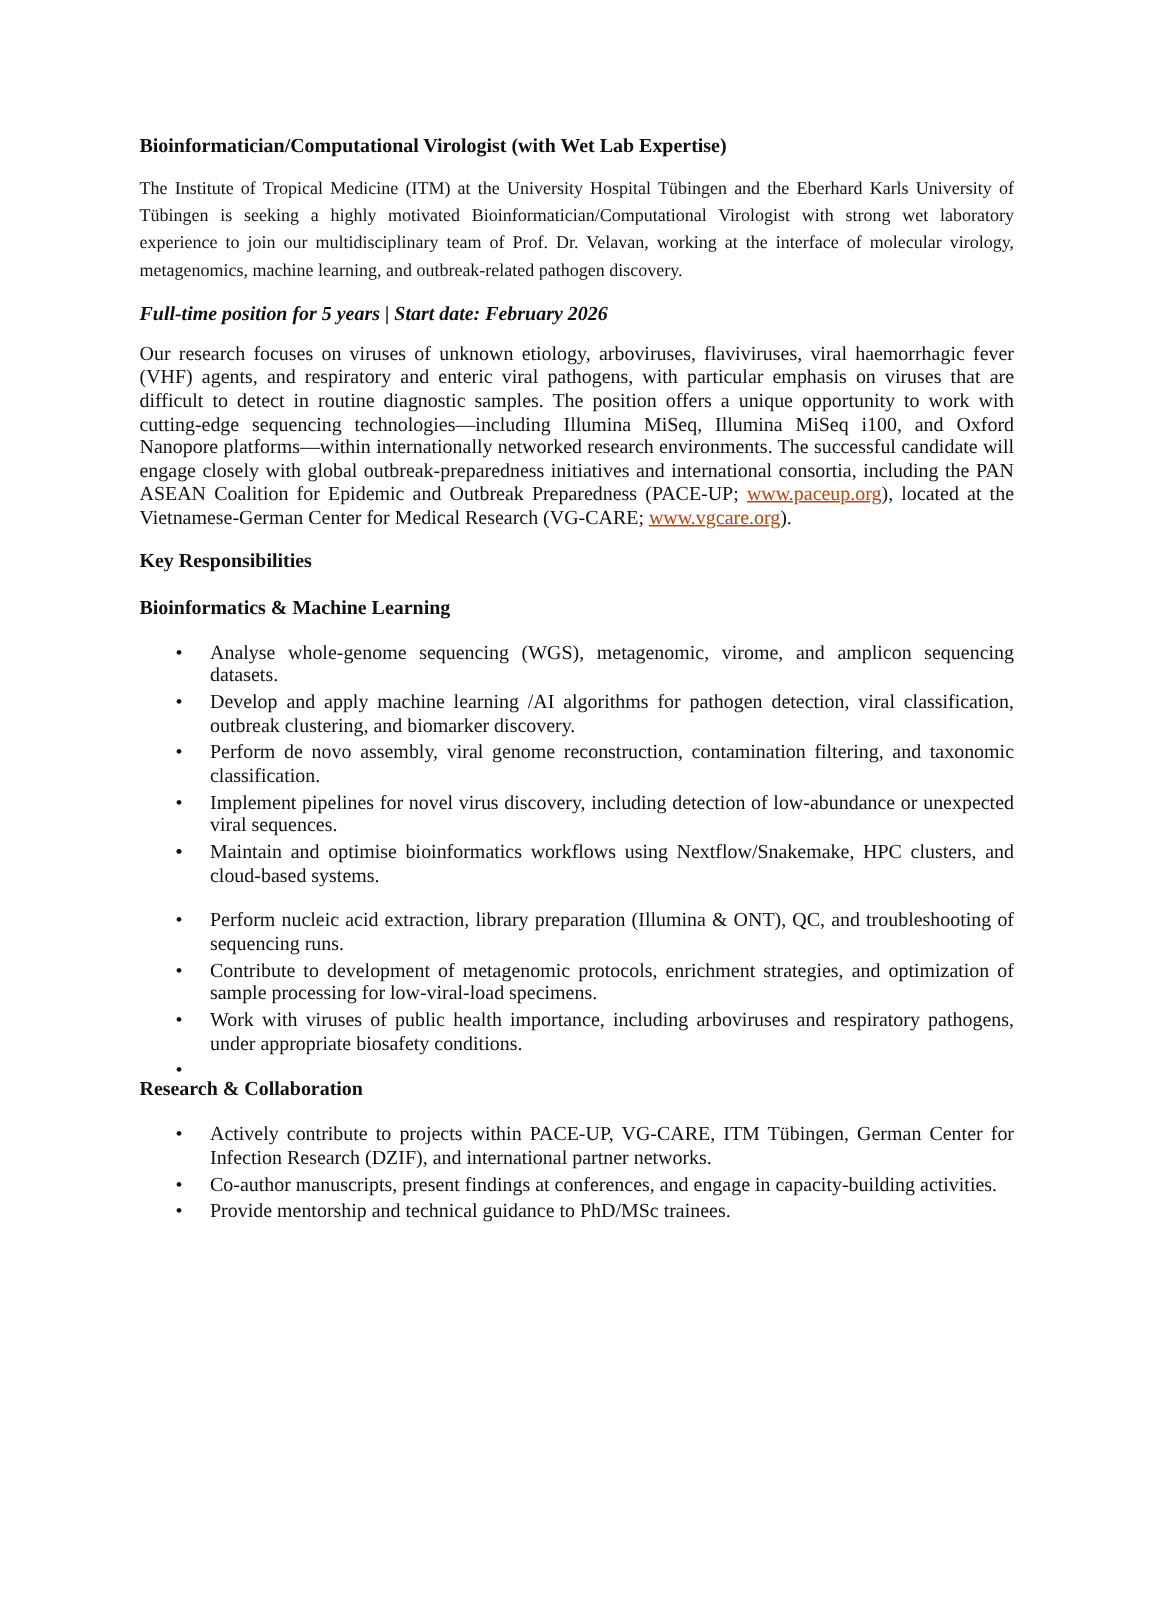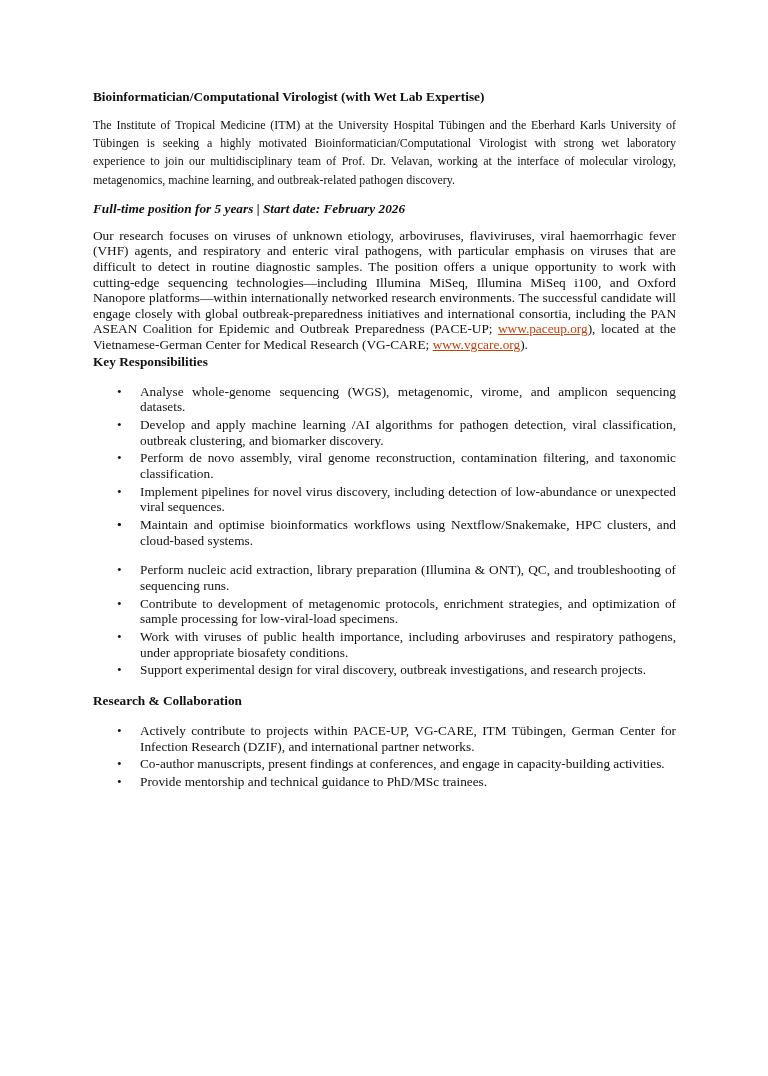--- a/index.html
+++ b/index.html
@@ -8,52 +8,53 @@
       font-family: "Liberation Serif", "DejaVu Serif", serif;
       color: #111111;
     }
     .page { position: relative; width: 768px; height: 1076px; box-sizing: border-box; padding: 88px 92px 0 93px; }
     p { margin: 0; }
     .job-title { font-weight: bold; font-size: 13.3px; line-height: 17px; }
     .intro { margin-top: 11px; font-size: 12px; line-height: 18.2px; text-align: justify; }
     .position { margin-top: 11px; font-weight: bold; font-style: italic; font-size: 13.3px; line-height: 17px; text-align: left; }
     .body-para { margin-top: 11px; font-size: 13.3px; line-height: 15.6px; text-align: justify; }
     .body-para a { color: #c2410c; text-decoration: underline; }
-    .section-heading { margin-top: 0; font-weight: bold; font-size: 13.3px; line-height: 17px; }
+    .section-heading { margin-top: 12px; font-weight: bold; font-size: 13.3px; line-height: 17px; }
     .sub-heading { margin-top: 14px; font-weight: bold; font-size: 13.3px; line-height: 17px; }
     ul { margin: 14px 0 0 0; padding: 0; list-style: none; }
     li { position: relative; padding-left: 47px; font-size: 13.3px; line-height: 15.6px; text-align: justify; margin-bottom: 2.2px; }
     li .bullet { position: absolute; left: 24px; top: 0; }
   </style>
 </head>
 <body>
 
 <div class="page">
   <p class="job-title">Bioinformatician/Computational Virologist (with Wet Lab Expertise)</p>
   <p class="intro">The Institute of Tropical Medicine (ITM) at the University Hospital Tübingen and the Eberhard Karls University of Tübingen is seeking a highly motivated Bioinformatician/Computational Virologist with strong wet laboratory experience to join our multidisciplinary team of Prof. Dr. Velavan, working at the interface of molecular virology, metagenomics, machine learning, and outbreak-related pathogen discovery.</p>
   <p class="position">Full-time position for 5 years | Start date: February 2026</p>
 
   <p class="body-para"><span>Our research focuses on viruses of unknown etiology, arboviruses, flaviviruses, viral haemorrhagic fever (VHF) agents, and respiratory and enteric viral pathogens, with particular emphasis on viruses that are difficult to detect in routine diagnostic samples. The position offers a unique opportunity to work with cutting-edge sequencing technologies—including Illumina MiSeq, Illumina MiSeq i100, and Oxford Nanopore platforms—within internationally networked research environments. The successful candidate will engage closely with global outbreak-preparedness initiatives and international consortia, including the PAN ASEAN Coalition for Epidemic and Outbreak Preparedness (PACE-UP; </span><a href="#">www.paceup.org</a><span>), located at the Vietnamese-German Center for Medical Research (VG-CARE; </span><a href="#">www.vgcare.org</a><span>).</span></p>
 
   <p class="section-heading">Key Responsibilities</p>
 
+  <p class="sub-heading">Bioinformatics &amp; Machine Learning</p>
   <ul>
     <li><span class="bullet">•</span><span>Analyse whole-genome sequencing (WGS), metagenomic, virome, and amplicon sequencing datasets.</span></li>
     <li><span class="bullet">•</span><span>Develop and apply machine learning /AI algorithms for pathogen detection, viral classification, outbreak clustering, and biomarker discovery.</span></li>
     <li><span class="bullet">•</span><span>Perform de novo assembly, viral genome reconstruction, contamination filtering, and taxonomic classification.</span></li>
     <li><span class="bullet">•</span><span>Implement pipelines for novel virus discovery, including detection of low-abundance or unexpected viral sequences.</span></li>
     <li><span class="bullet">•</span></li>
     <li><span class="bullet">•</span><span>Maintain and optimise bioinformatics workflows using Nextflow/Snakemake, HPC clusters, and cloud-based systems.</span></li>
   </ul>
 
   <ul>
     <li><span class="bullet">•</span><span>Perform nucleic acid extraction, library preparation (Illumina &amp; ONT), QC, and troubleshooting of sequencing runs.</span></li>
     <li><span class="bullet">•</span><span>Contribute to development of metagenomic protocols, enrichment strategies, and optimization of sample processing for low-viral-load specimens.</span></li>
     <li><span class="bullet">•</span><span>Work with viruses of public health importance, including arboviruses and respiratory pathogens, under appropriate biosafety conditions.</span></li>
-    <li><span class="bullet">•</span><span>Support experimental design for viral discovery, outbreak investigations, and research projects.</span></li>
+    <li><span class="bullet">•</span></li>
   </ul>
 
   <p class="sub-heading">Research &amp; Collaboration</p>
   <ul>
     <li><span class="bullet">•</span><span>Actively contribute to projects within PACE-UP, VG-CARE, ITM Tübingen, German Center for Infection Research (DZIF), and international partner networks.</span></li>
     <li><span class="bullet">•</span><span>Co-author manuscripts, present findings at conferences, and engage in capacity-building activities.</span></li>
     <li><span class="bullet">•</span><span>Provide mentorship and technical guidance to PhD/MSc trainees.</span></li>
   </ul>
 </div>
 

